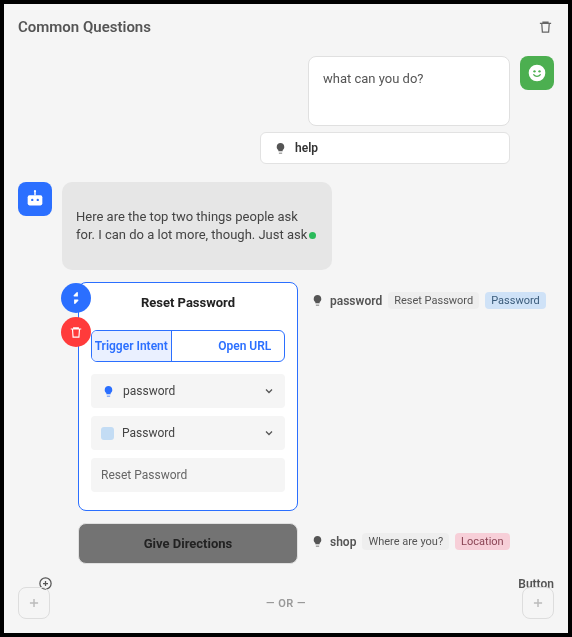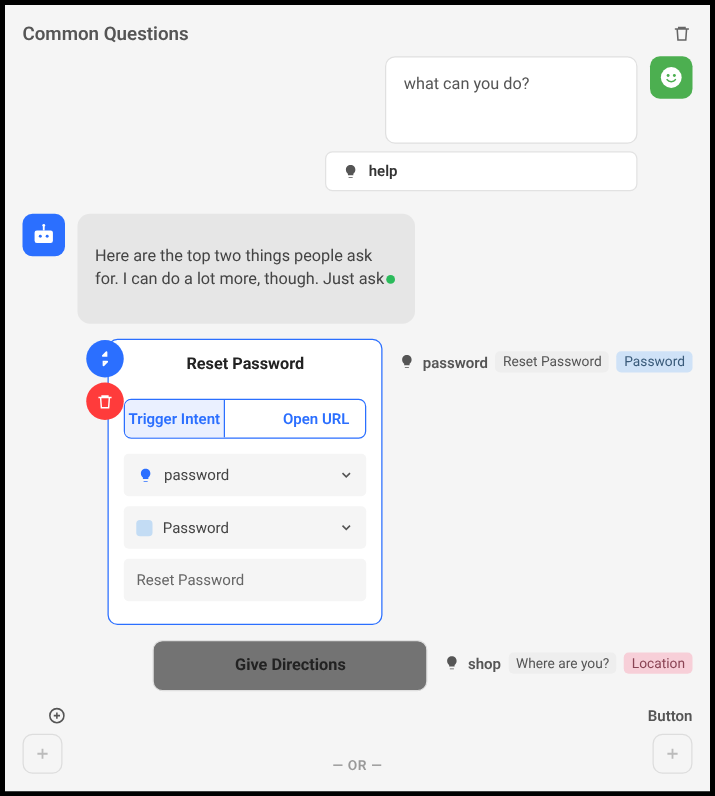--- a/index.html
+++ b/index.html
@@ -22,21 +22,21 @@
     height: 100%;
     background: #f5f5f5;
     padding: 14px;
     position: relative;
     overflow: hidden;
   }
   .header {
     display: flex;
     justify-content: space-between;
     align-items: center;
-    margin-bottom: 9px;
+    margin-bottom: 20px;
     text-align: right;
   }
   .header-title {
     font-size: 15px;
     font-weight: 600;
     color: #555;
   }
   .trash-btn {
     width: 18px;
     height: 18px;
@@ -127,21 +127,20 @@
   }
   .cards-area {
     margin-left: 60px;
   }
   .card-row {
     display: flex;
     align-items: flex-start;
     gap: 12px;
     margin-bottom: 12px;
     position: relative;
-    justify-content: flex-end;
   }
   .action-card {
     width: 220px;
     background: #fff;
     border-radius: 8px;
     position: relative;
   }
   .action-card.selected {
     border: 1.5px solid #2b6fff;
   }
@@ -259,21 +258,21 @@
     font-size: 12px;
     font-weight: 600;
     color: #555;
   }
   .or-row {
     position: absolute;
     bottom: 14px;
     left: 14px;
     right: 14px;
     display: flex;
-    align-items: flex-end;
+    align-items: center;
     justify-content: space-between;
   }
   .plus-sq {
     width: 32px;
     height: 32px;
     border: 1.5px solid #ddd;
     border-radius: 8px;
     display: flex;
     align-items: center;
     justify-content: center;

